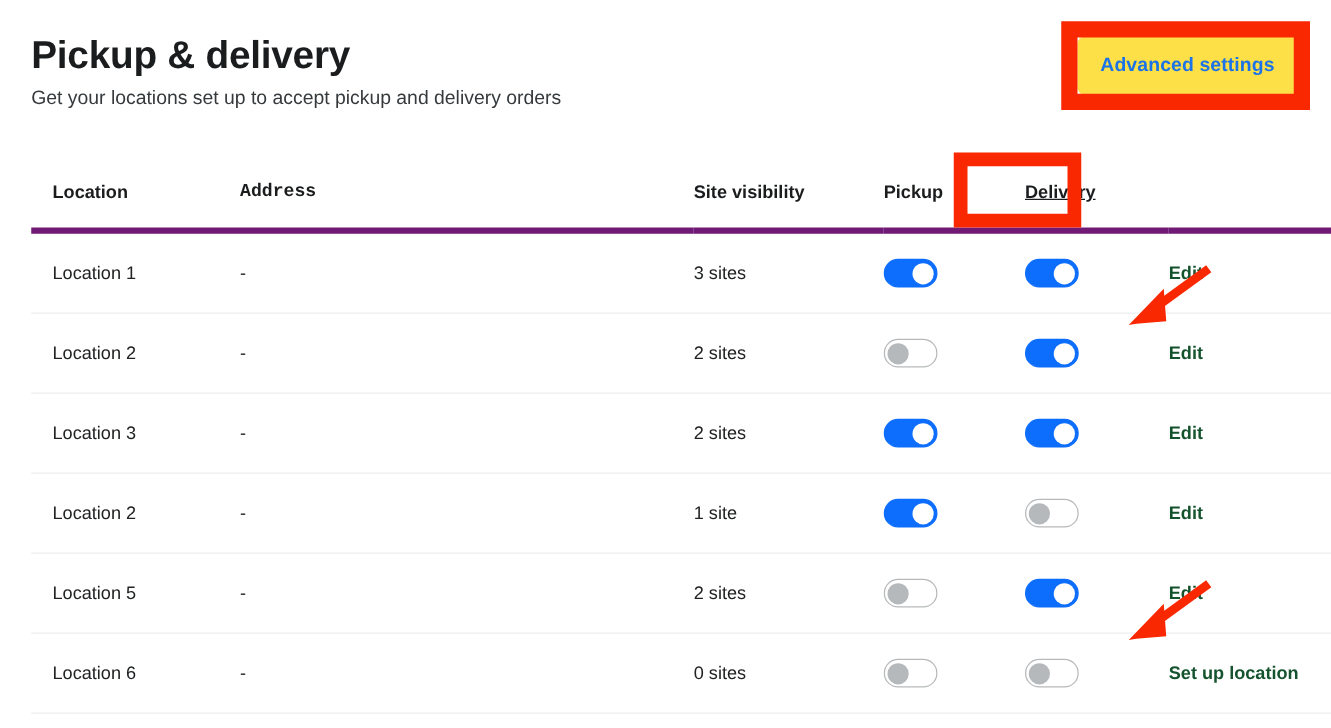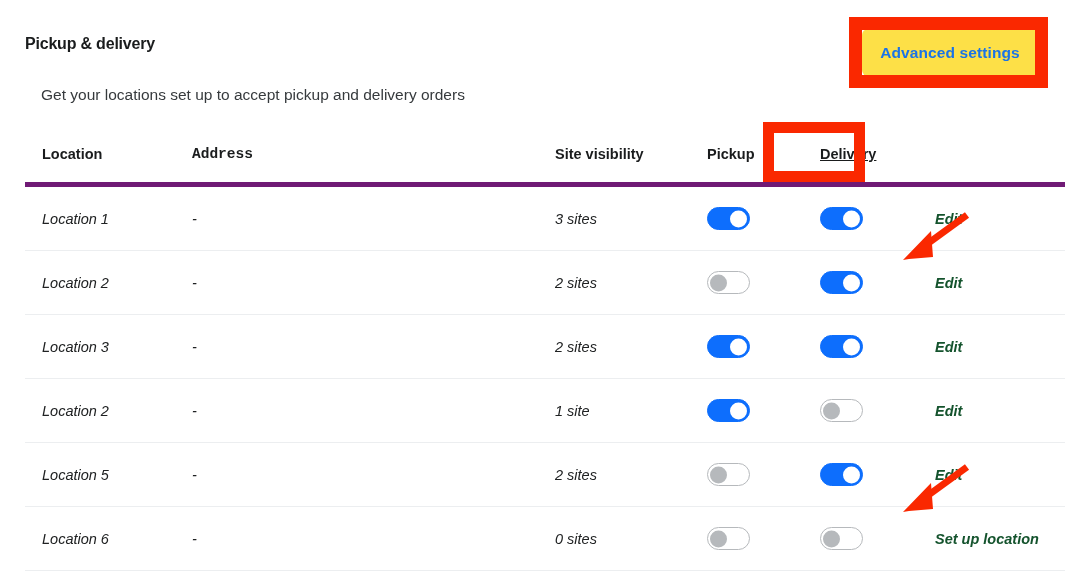--- a/index.html
+++ b/index.html
@@ -19,28 +19,28 @@
 
   
   .page-header {
     position: absolute;
     left: 25px;
     top: 28px;
     width: 1013px;
   }
   .page-title {
     margin: 0;
-    font-size: 16px;
+    font-size: 31px;
     line-height: 32px;
     font-weight: bold;
     letter-spacing: -0.2px;
     color: #1a1c1d;
   }
   .page-subtitle {
-    margin: 16px;
+    margin: 0;
     padding-top: 9px;
     font-size: 15.5px;
     line-height: 20px;
     font-weight: normal;
     color: #363a3d;
   }
 
   
   .advanced-btn {
     position: absolute;
@@ -83,21 +83,20 @@
     border-bottom: 5px solid #701a75;
   }
   .loc-table td {
     font-size: 14.5px;
     font-weight: normal;
     color: #202223;
     padding: 0;
     height: 63px;
     vertical-align: middle;
     border-bottom: 1px solid #eceef0;
-    font-style: italic;
   }
   .col-location  { width: 150px; padding-left: 17px !important; }
   .col-address   { width: 363px; font-family: Liberation Mono, monospace; }
   .col-visibility{ width: 152px; }
   .col-pickup    { width: 113px; }
   .col-delivery  { width: 115px; text-decoration: underline; }
   .col-action    { width: 153px; }
 
   .cell-location { padding-left: 17px !important; }
   .cell-dash { color: #202223; }

